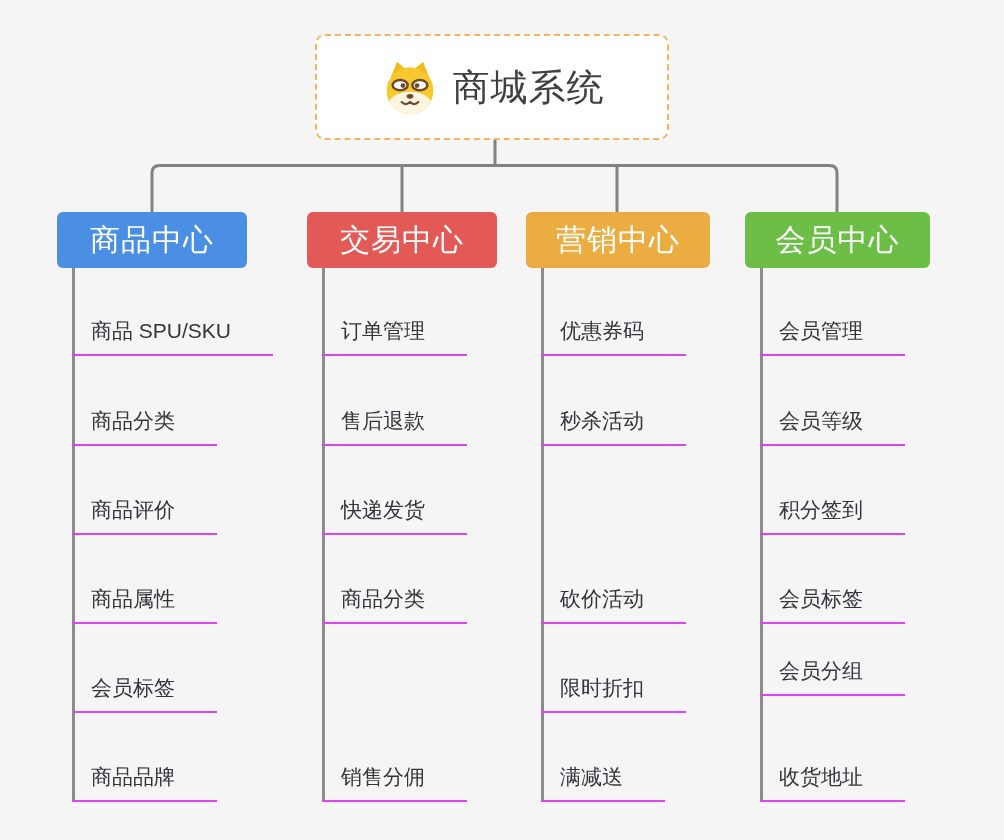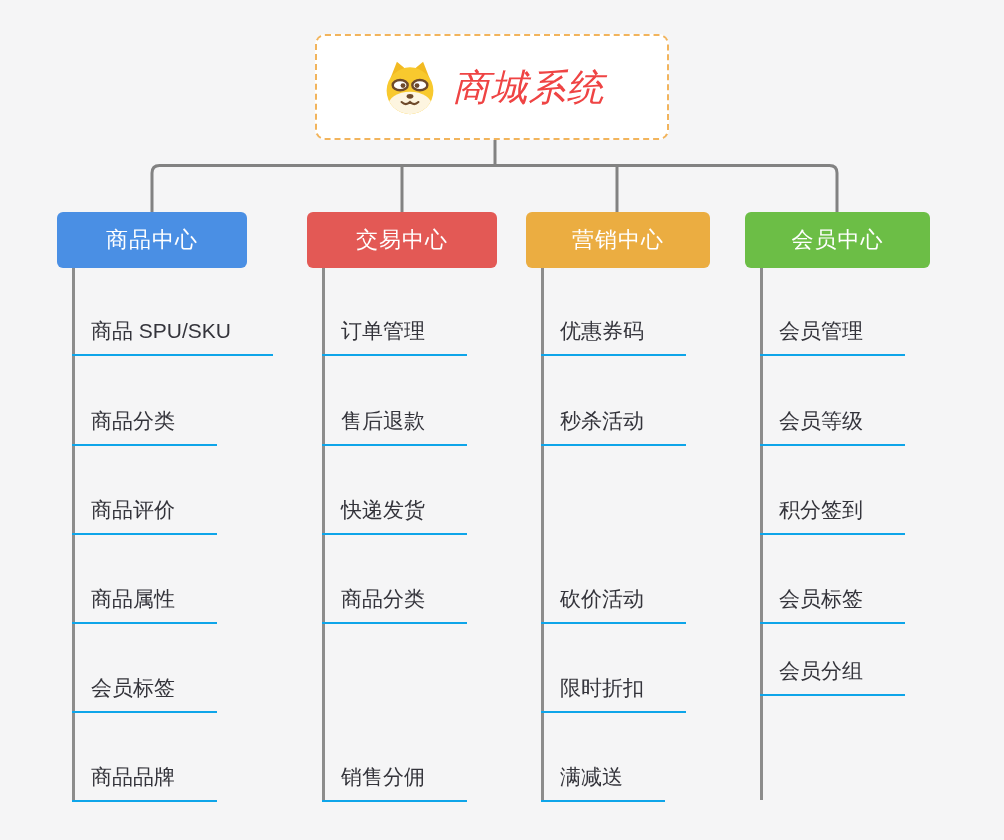--- a/index.html
+++ b/index.html
@@ -16,48 +16,47 @@
 
   
   .root-node{
     position:absolute;left:315px;top:34px;width:354px;height:106px;
     background:#ffffff;border:2px dashed #f2b45c;border-radius:10px;
     box-sizing:border-box;
     display:flex;align-items:center;justify-content:center;gap:13px;
     z-index:2;
   }
   .root-title{
-    color:#ef4444;font-size:37px;letter-spacing:1px;line-height:1;
+    color:#404040;font-size:37px;letter-spacing:1px;line-height:1;
     white-space:nowrap;
-    font-style:italic;
   }
   .dog{width:60px;height:58px;display:block;}
 
   
   .branch{position:absolute;top:212px;height:600px;z-index:1;}
   .b0{left:57px;width:190px;}
   .b1{left:307px;width:190px;}
   .b2{left:526px;width:184px;}
   .b3{left:745px;width:185px;}
 
   .hdr{
     height:56px;border-radius:6px;
     display:flex;align-items:center;justify-content:center;
-    color:#ffffff;font-size:22px;letter-spacing:1px;
+    color:#ffffff;font-size:30px;letter-spacing:1px;
     white-space:nowrap;cursor:default;
   }
   .vline{
     position:absolute;left:15px;top:56px;width:3px;height:532px;
     background:#8c8c8c;
   }
   .item{
     position:absolute;left:15px;
     padding:0 42px 8px 19px;
     font-size:21px;line-height:30px;color:#34343b;
-    border-bottom:2px solid #0ea5e9;
+    border-bottom:2px solid #d946ef;
     white-space:nowrap;cursor:default;
     background:transparent;
   }
 </style>
 </head>
 <body>
 
 <div class="canvas">
 
   <svg class="connectors" viewBox="0 0 1004 840" xmlns="http://www.w3.org/2000/svg">
@@ -122,15 +121,16 @@
   </div>
 
   <div class="branch b3">
     <div class="hdr" style="background-color: rgb(108, 190, 70);">会员中心</div>
     <div class="vline"></div>
     <div class="item" style="top:104px">会员管理</div>
     <div class="item" style="top:194px">会员等级</div>
     <div class="item" style="top:283px">积分签到</div>
     <div class="item" style="top:372px">会员标签</div>
     <div class="item" style="top:444px">会员分组</div>
+    <div class="item" style="top:550px">收货地址</div>
   </div>
 
 </div>
 
 </body></html>

